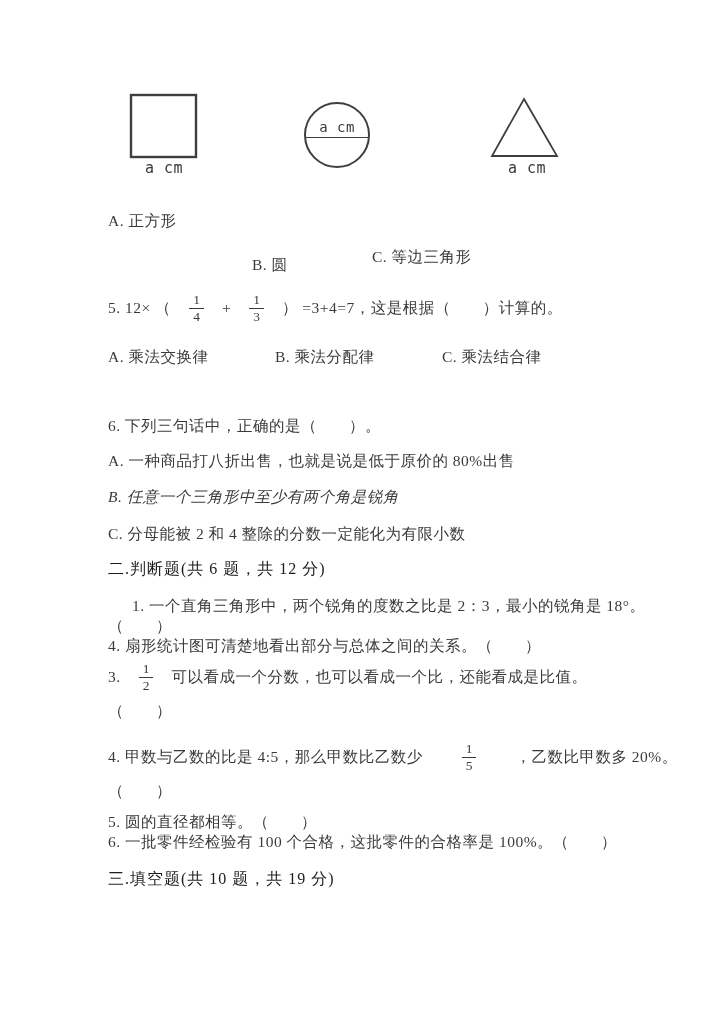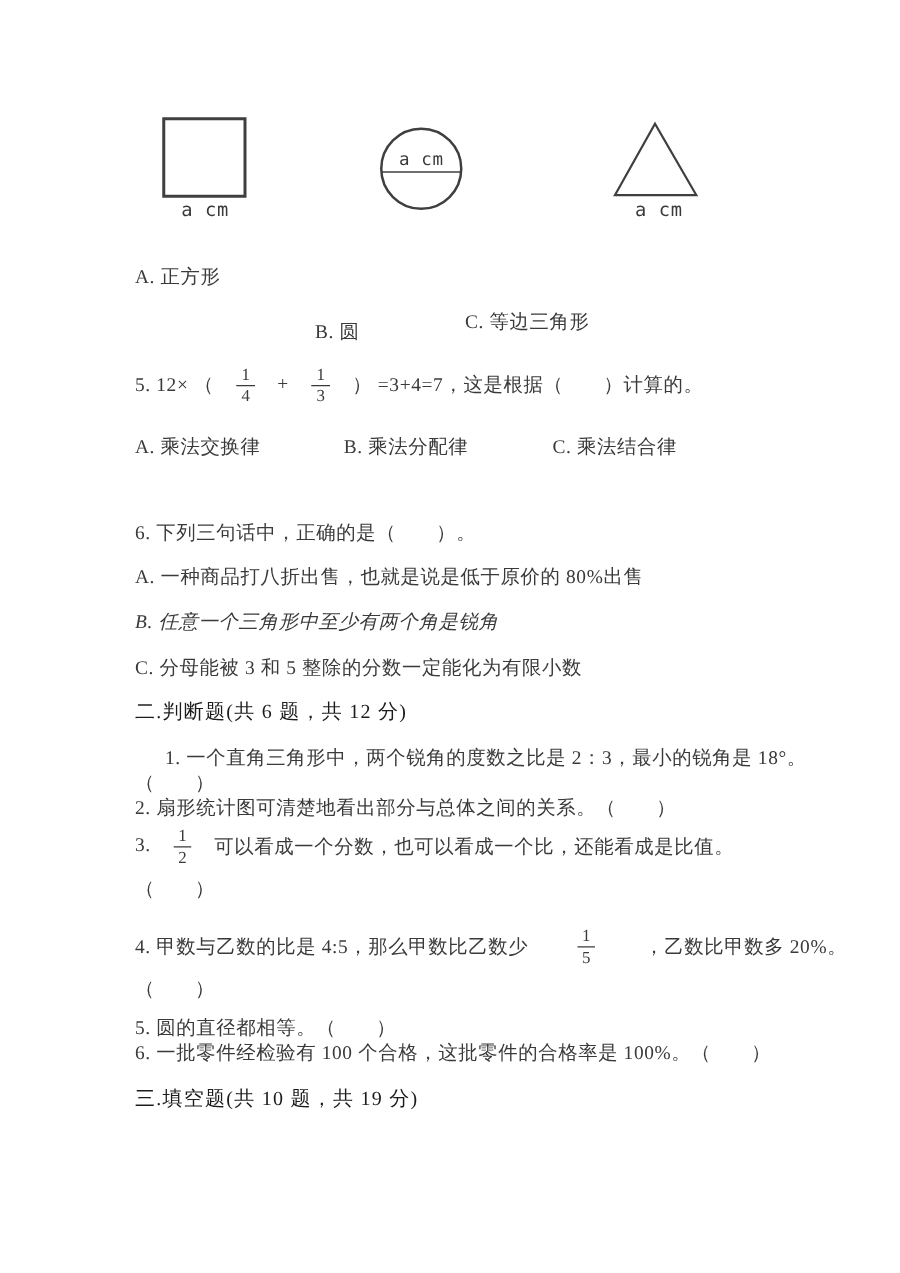--- a/index.html
+++ b/index.html
@@ -81,28 +81,28 @@
     <span>） =3+4=7，这是根据（　　）计算的。</span>
   </div>
 
   <div class="opt" style="left:108px; top:347px;">A. 乘法交换律</div>
   <div class="opt" style="left:275px; top:347px;">B. 乘法分配律</div>
   <div class="opt" style="left:442px; top:347px;">C. 乘法结合律</div>
 
   <div class="line" style="top:416px;">6. 下列三句话中，正确的是（　　）。</div>
   <div class="line" style="top:451px;">A. 一种商品打八折出售，也就是说是低于原价的 80%出售</div>
   <div class="line" style="top:487px;font-style:italic;">B. 任意一个三角形中至少有两个角是锐角</div>
-  <div class="line" style="top:524px;">C. 分母能被 3 和 5 整除的分数一定能化为有限小数</div>
+  <div class="line" style="top:524px;">C. 分母能被 2 和 4 整除的分数一定能化为有限小数</div>
 
   <div class="line sec-title" style="top:559px;">二.判断题(共 6 题，共 12 分)</div>
 
   <div class="line" style="top:596px;margin-left:24px;">1. 一个直角三角形中，两个锐角的度数之比是 2：3，最小的锐角是 18°。</div>
   <div class="line" style="top:616px;">（　　）</div>
 
-  <div class="line" style="top:636px;">2. 扇形统计图可清楚地看出部分与总体之间的关系。（　　）</div>
+  <div class="line" style="top:636px;">4. 扇形统计图可清楚地看出部分与总体之间的关系。（　　）</div>
 
   <div class="row" style="top:656px; height:42px;">
     <span>3.</span>
     <span class="frac">
       <span class="num">1</span>
       <span class="den">2</span>
     </span>
     <span>可以看成一个分数，也可以看成一个比，还能看成是比值。</span>
   </div>
   <div class="line" style="top:701px;">（　　）</div>

